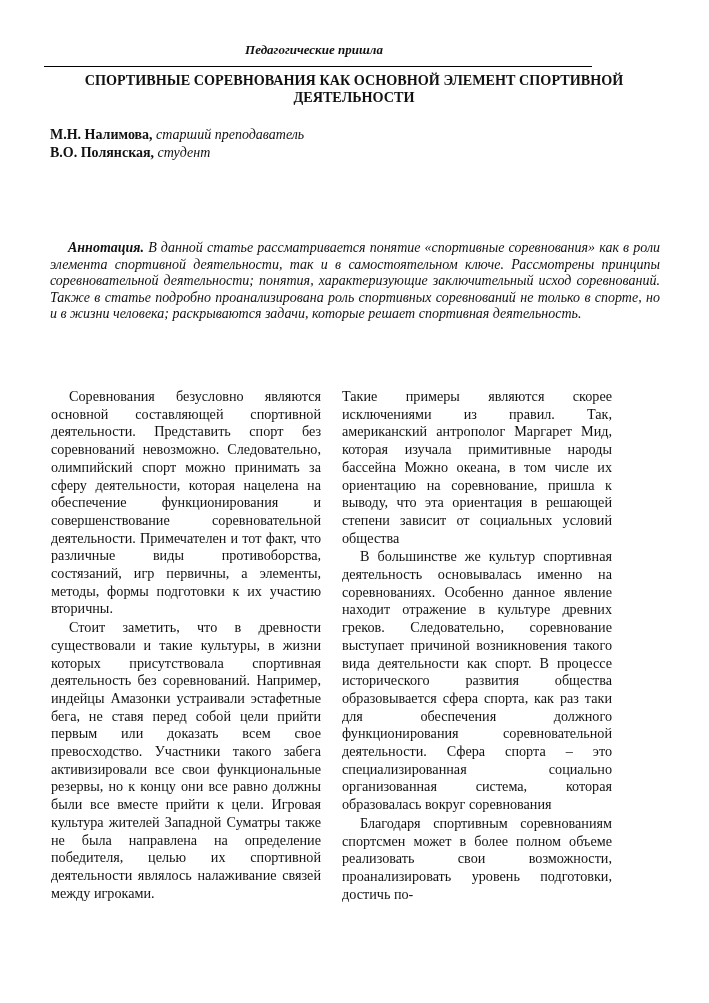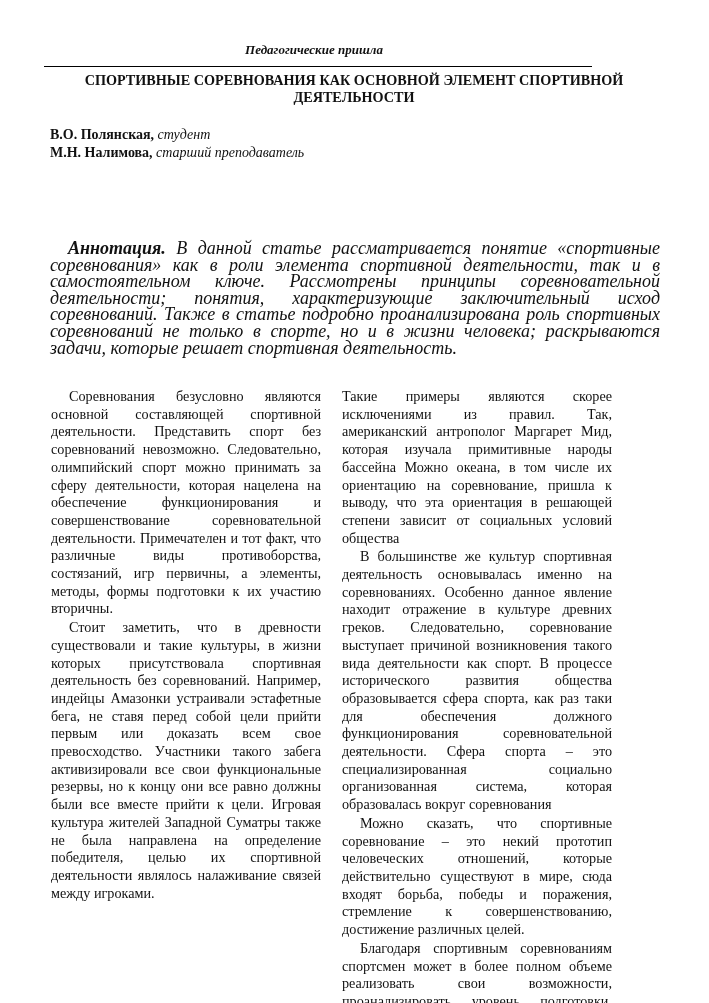--- a/index.html
+++ b/index.html
@@ -21,21 +21,21 @@
     text-transform: uppercase;
   }
   .authors {
     position: absolute; left: 50px; top: 126px; width: 560px;
     font-size: 14px; line-height: 17.5px;
   }
   .authors .b { font-weight: bold; }
   .authors .i { font-style: italic; }
   .abstract {
     position: absolute; left: 50px; top: 240px; width: 610px;
-    font-style: italic; font-size: 18px; line-height: 16.6px; text-align: justify;
+    font-style: italic; font-size: 14px; line-height: 16.6px; text-align: justify;
   }
   .abstract p { margin: 0; text-indent: 18px; }
   .abstract .lbl { font-weight: bold; }
   .col {
     position: absolute; top: 388px; width: 270px;
     font-size: 14.2px; line-height: 17.7px; text-align: justify;
     hyphens: manual;
   }
   .col p { margin: 0 0 1px 0; text-indent: 18px; }
   .col.left { left: 51px; }
@@ -45,36 +45,35 @@
 </head>
 <body>
 
 <div class="header">Педагогические пришла</div>
 <div class="header-rule"></div>
 
 <div class="title">СПОРТИВНЫЕ СОРЕВНОВАНИЯ КАК ОСНОВНОЙ ЭЛЕМЕНТ СПОРТИВНОЙ ДЕЯТЕЛЬНОСТИ</div>
 
 <div class="authors">
   <div>
+    <span class="b">М.Н. Налимова,</span>
+    <span class="i">старший преподаватель</span>
+  </div>
+  <div>
     <span class="b">В.О. Полянская,</span>
     <span class="i">студент</span>
-  </div>
-  <div>
-    <span class="b">М.Н. Налимова,</span>
-    <span class="i">старший преподаватель</span>
   </div>
 </div>
 
 <div class="abstract">
   <p><span class="lbl">Аннотация.</span> <span>В данной статье рассматривается понятие «спортивные соревнования» как в роли элемента спортивной деятельности, так и в самостоятельном ключе. Рассмотрены принципы соревновательной деятельности; понятия, характеризующие заключительный исход соревнований. Также в статье подробно проанализирована роль спортивных соревнований не только в спорте, но и в жизни человека; раскрываются задачи, которые решает спортивная деятельность.</span></p>
 </div>
 
 <div class="col left">
   <p>Соревнования безусловно являются основной составляющей спортивной деятельности. Представить спорт без соревнований невозможно. Следовательно, олимпийский спорт можно принимать за сферу деятельности, которая нацелена на обеспечение функционирования и совершенствование соревновательной деятельности. Примечателен и тот факт, что различные виды противоборства, состязаний, игр первичны, а элементы, методы, формы подготовки к их участию вторичны.</p>
   <p>Стоит заметить, что в древности существовали и такие культуры, в жизни которых присутствовала спортивная деятельность без соревнований. Например, индейцы Амазонки устраивали эстафетные бега, не ставя перед собой цели прийти первым или доказать всем свое превосходство. Участники такого забега активизировали все свои функциональные резервы, но к концу они все равно должны были все вместе прийти к цели. Игровая культура жителей Западной Суматры также не была направлена на определение победителя, целью их спортивной деятельности являлось налаживание связей между игроками.</p>
 </div>
 
 <div class="col right">
   <p class="cont">Такие примеры являются скорее исключениями из правил. Так, американский антрополог Маргарет Мид, которая изучала примитивные народы бассейна Можно океана, в том числе их ориентацию на соревнование, пришла к выводу, что эта ориентация в решающей степени зависит от социальных условий общества</p>
   <p>В большинстве же культур спортивная деятельность основывалась именно на соревнованиях. Особенно данное явление находит отражение в культуре древних греков. Следовательно, соревнование выступает причиной возникновения такого вида деятельности как спорт. В процессе исторического развития общества образовывается сфера спорта, как раз таки для обеспечения должного функционирования соревновательной деятельности. Сфера спорта – это специализированная социально организованная система, которая образовалась вокруг соревнования</p>
-  <p>Можно сказать, что спортивные соревнование – это некий прототип человеческих отношений, которые действительно существуют в мире, сюда входят борьба, победы и поражения, стремление к совершенствованию, достижение различных целей.</p>
   <p>Благодаря спортивным соревнованиям спортсмен может в более полном объеме реализовать свои возможности, проанализировать уровень подготовки, достичь по-</p>
 </div>
 
 </body></html>

